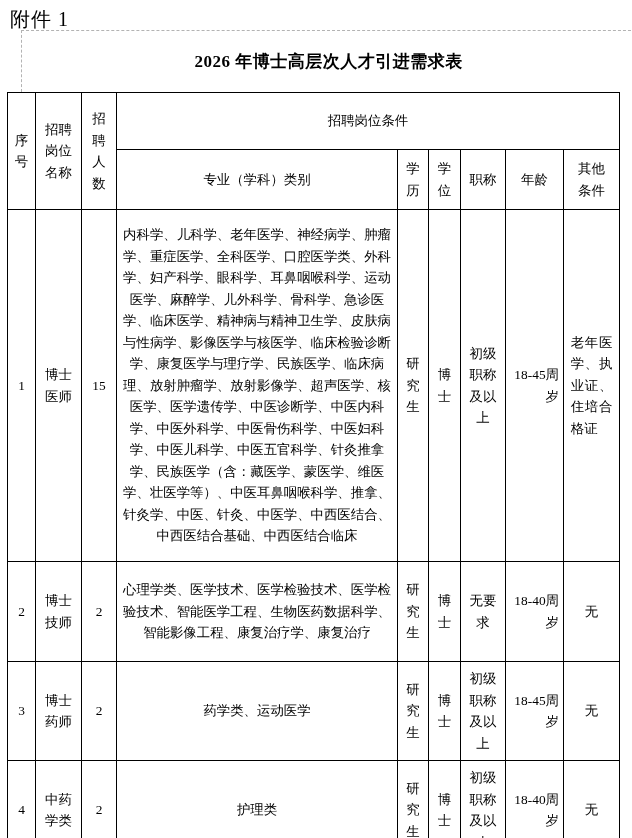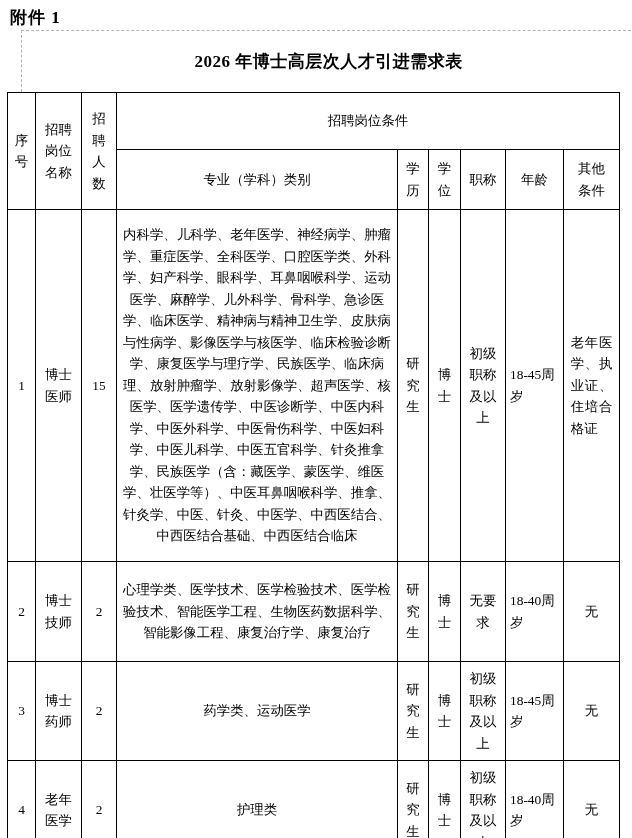--- a/index.html
+++ b/index.html
@@ -9,22 +9,22 @@
     height: 838px;
     background: #ffffff;
     color: #000000;
     font-family: "Liberation Serif", "DejaVu Serif", serif;
     overflow: hidden;
   }
   .attachment {
     position: absolute;
     left: 10px;
     top: 6px;
-    font-size: 17px;
-    font-weight: bold;
+    font-size: 20px;
+    font-weight: normal;
     letter-spacing: 1px;
   }
   .title-frame {
     position: absolute;
     left: 21px;
     top: 30px;
     width: 615px;
     height: 62px;
     border: 1px dashed #b3b3b3;
     border-bottom: none;
@@ -66,21 +66,21 @@
     padding: 4px 6px;
   }
   .w1 { width: 1.25em; margin: 0 auto; text-align: center; }
   .w2 { width: 2.5em;  margin: 4px auto; text-align: center; }
   td.other .jt {
     width: 3.1em;
     margin: 0 auto;
     text-align: justify;
     text-justify: inter-character;
   }
-  .age-inner { display: inline-block; text-align: left; }
+  .age-inner { display: inline-block; text-align: right; }
 </style>
 </head>
 <body>
 
 <div class="page">
 
   <div class="attachment">附件 1</div>
 
   <div class="title-frame">
     <div class="doc-title">2026 年博士高层次人才引进需求表</div>
@@ -184,21 +184,21 @@
           </td>
         <td>
             <div class="w2">初级职称及以上</div>
           </td>
         <td><span class="age-inner">18-45周岁</span></td>
         <td>无</td>
       </tr>
       <tr style="height:84px">
         <td>4</td>
         <td>
-            <div class="w2">老年医学</div>
+            <div class="w2">中药学类</div>
           </td>
         <td>2</td>
         <td class="major">护理类</td>
         <td>
             <div class="w1">研究生</div>
           </td>
         <td>
             <div class="w1">博士</div>
           </td>
         <td>

